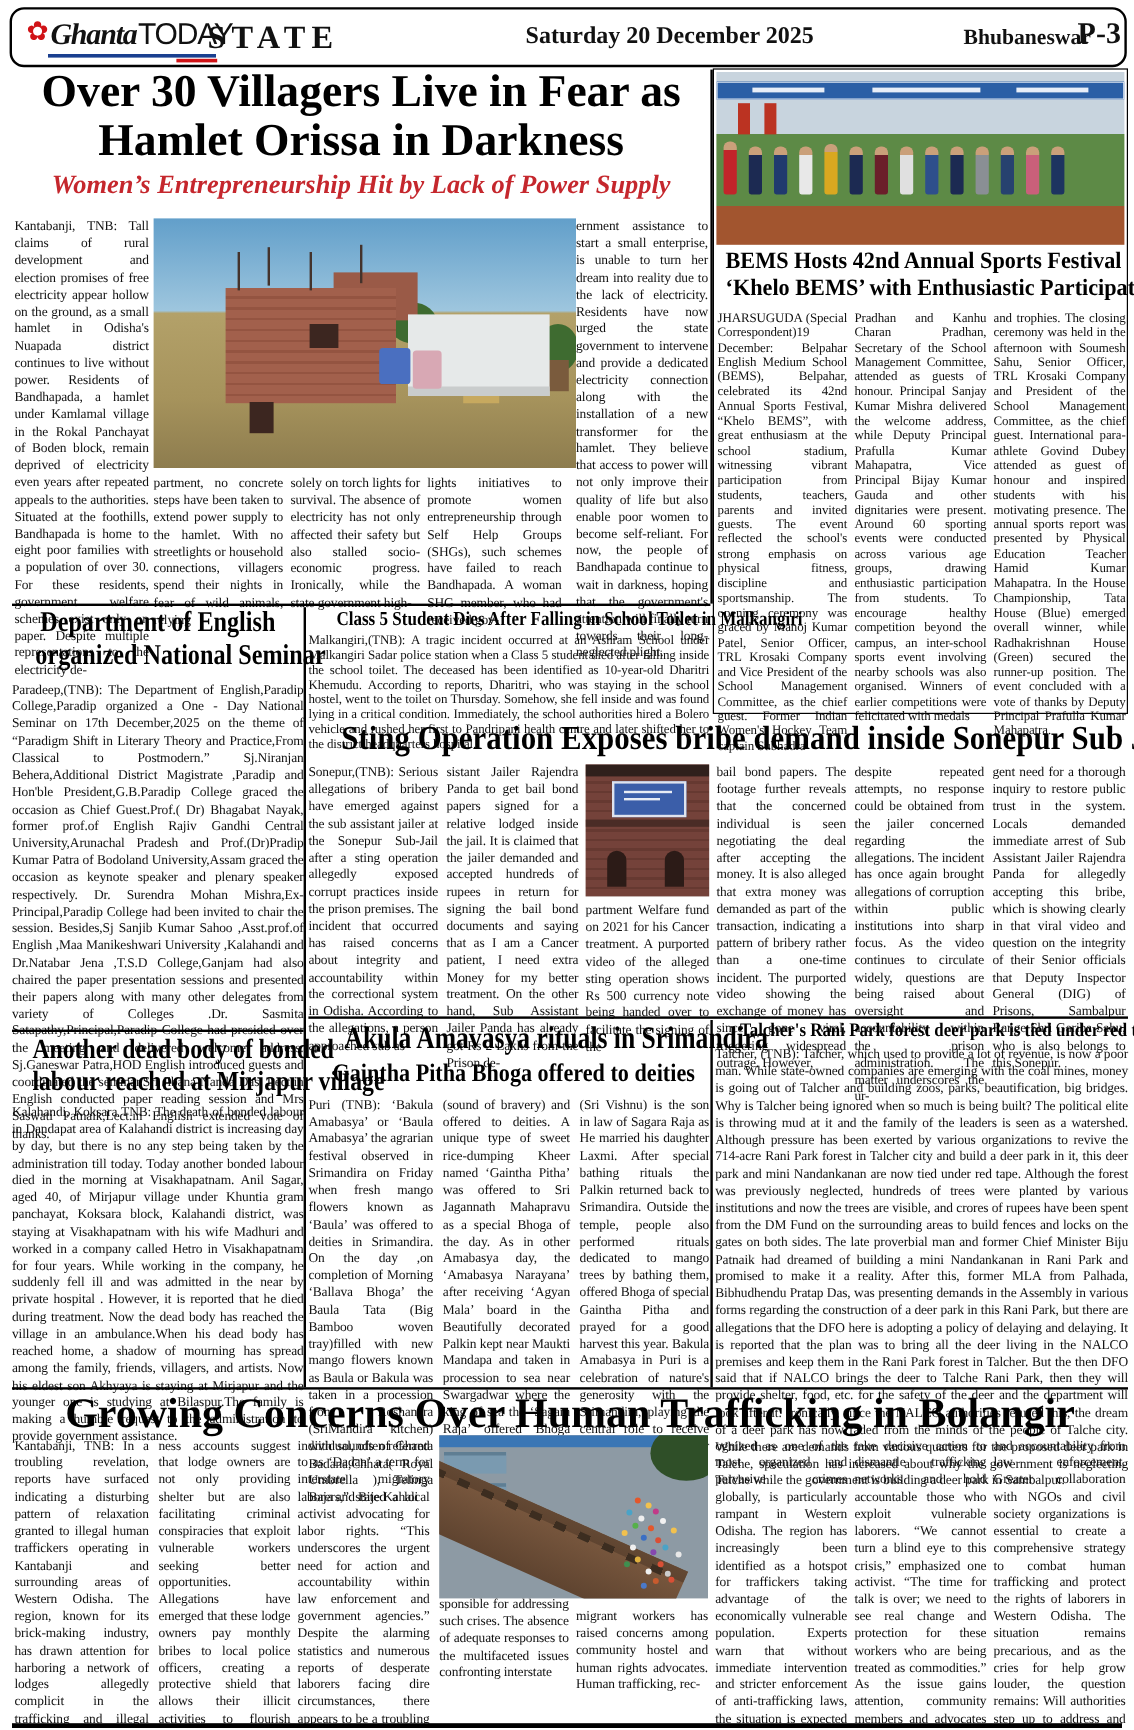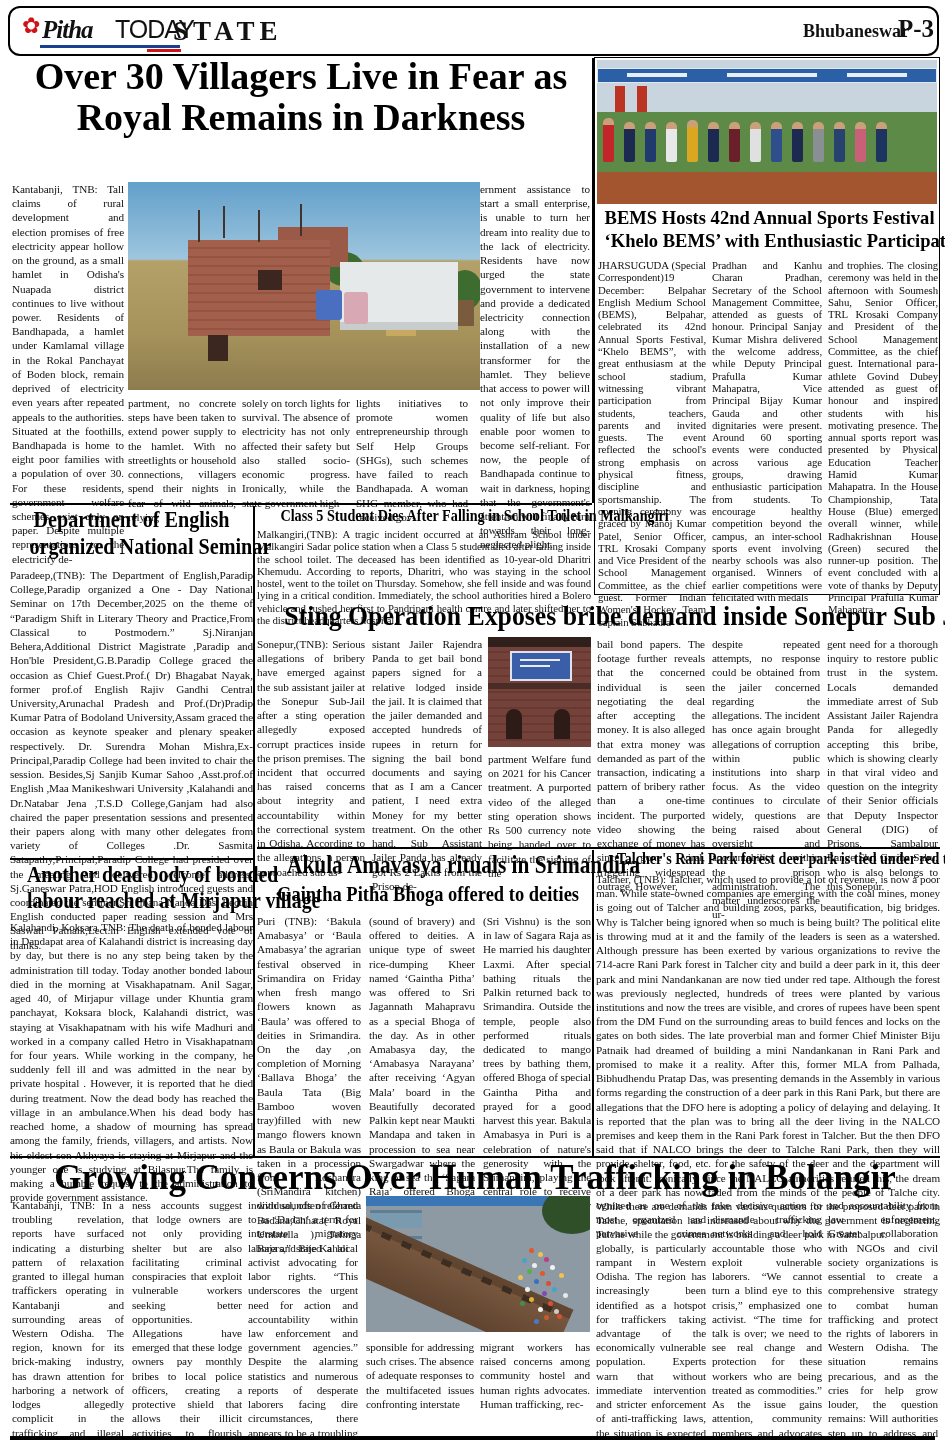--- a/index.html
+++ b/index.html
@@ -125,35 +125,37 @@
   .thick{height:3.5px;}
 </style>
 </head>
 <body>
 
 <div class="page">
 
   <header class="masthead">
     <div class="logo">
       <span class="flower">✿</span>
-      <span class="logo-orissa">Pitha</span>
+      <span class="logo-orissa">Ghanta</span>
       <span class="logo-today">TODAY</span>
       <span class="bar-blue"></span>
       <span class="bar-red"></span>
     </div>
     <div class="section-title">STATE</div>
+    <div class="mast-date">Saturday 20 December 2025</div>
     <div class="mast-city">Bhubaneswar</div>
     <div class="mast-page">P-3</div>
   </header>
 
   <div class="right-box"></div>
 
   <section class="abs a1">
     <div class="hl h1l nowrap">Over 30 Villagers Live in Fear as</div>
-    <div class="hl h1l nowrap">Royal Remains in Darkness</div>
+    <div class="hl h1l nowrap">Hamlet Orissa in Darkness</div>
+    <div class="sub" style="color:#c5272d;">Women’s Entrepreneurship Hit by Lack of Power Supply</div>
     <div class="abs body-text" style="left:2px;top:126px;width:112px;height:320px;">Kantabanji, TNB:  Tall claims of rural development and election promises of free electricity appear hollow on the ground, as a small hamlet in Odisha's Nuapada district continues to live without power. Residents of Bandhapada, a hamlet under Kamlamal village in the Rokal Panchayat of Boden block, remain deprived of electricity even years after repeated appeals to the authorities. Situated at the foothills, Bandhapada is home to eight poor families with a population of over 30. For these residents, government welfare schemes exist only on paper. Despite multiple representations to the electricity de-</div>
     <div class="photo-village">
       <div class="pv-tree" style="left:196px;top:70px;width:40px;height:34px;"></div>
       <div class="pv-tree" style="left:320px;top:88px;width:34px;height:40px;"></div>
       <div class="pv-hut"></div>
       <div class="pv-hay"></div>
       <div class="pv-brick2"></div>
       <div class="pv-brick">
         <div class="pv-open" style="left:20px;"></div>
         <div class="pv-open" style="left:70px;top:30px;width:24px;height:20px;"></div>
@@ -264,21 +266,21 @@
     <div class="photo-train">
       <div class="pt-bridge"></div>
       <div class="pt-shelter" style="left:4px;top:14px;width:52px;height:18px;"></div>
       <div class="pt-shelter" style="left:12px;top:40px;width:44px;height:16px;"></div>
       <div class="pt-trees"></div>
       <div class="pt-train">
           <i></i>
         </div>
       <div class="crowd"></div>
     </div>
-    <div class="abs body-text" style="left:356px;top:182px;width:108px;height:100px;">sponsible for addressing such crises. The absence of adequate responses to the multifaceted issues confronting interstate</div>
+    <div class="abs body-text" style="left:356px;top:172px;width:108px;height:100px;">sponsible for addressing such crises. The absence of adequate responses to the multifaceted issues confronting interstate</div>
     <div class="abs body-text" style="left:470px;top:182px;width:110px;height:100px;">migrant workers has raised concerns among community hostel and human rights advocates. Human trafficking, rec-</div>
     <div class="abs body-text" style="left:586px;top:40px;width:110px;height:242px;">ognized as one of the most organized and pervasive crimes globally, is particularly rampant in Western Odisha. The region has increasingly been identified as a hotspot for traffickers taking advantage of the economically vulnerable population. Experts warn that without immediate intervention and stricter enforcement of anti-trafficking laws, the situation is expected to worsen.  Local authorities have been urged to</div>
     <div class="abs body-text" style="left:702px;top:40px;width:110px;height:242px;">take decisive action to dismantle trafficking networks and hold accountable those who exploit vulnerable laborers. “We cannot turn a blind eye to this crisis,” emphasized one activist. “The time for talk is over; we need to see real change and protection for these workers who are being treated as commodities.” As the issue gains attention, community members and advocates are calling for increased vigilance, transparency,</div>
     <div class="abs body-text" style="left:818px;top:40px;width:110px;height:242px;">and accountability from law enforcement. Greater collaboration with NGOs and civil society organizations is essential to create a  comprehensive strategy to combat human trafficking and protect the rights of laborers in Western Odisha.  The situation remains precarious, and as the cries for help grow louder, the question remains: Will authorities step up to address and rectify the grim reality facing so many in this region?</div>
   </section>
 
   <div class="hrule" style="left:10px;top:503px;width:582px;"></div>
   <div class="hrule" style="left:257px;top:847px;width:683px;"></div>
   <div class="hrule" style="left:10px;top:858px;width:243px;"></div>
   <div class="hrule" style="left:10px;top:1156px;width:930px;"></div>

